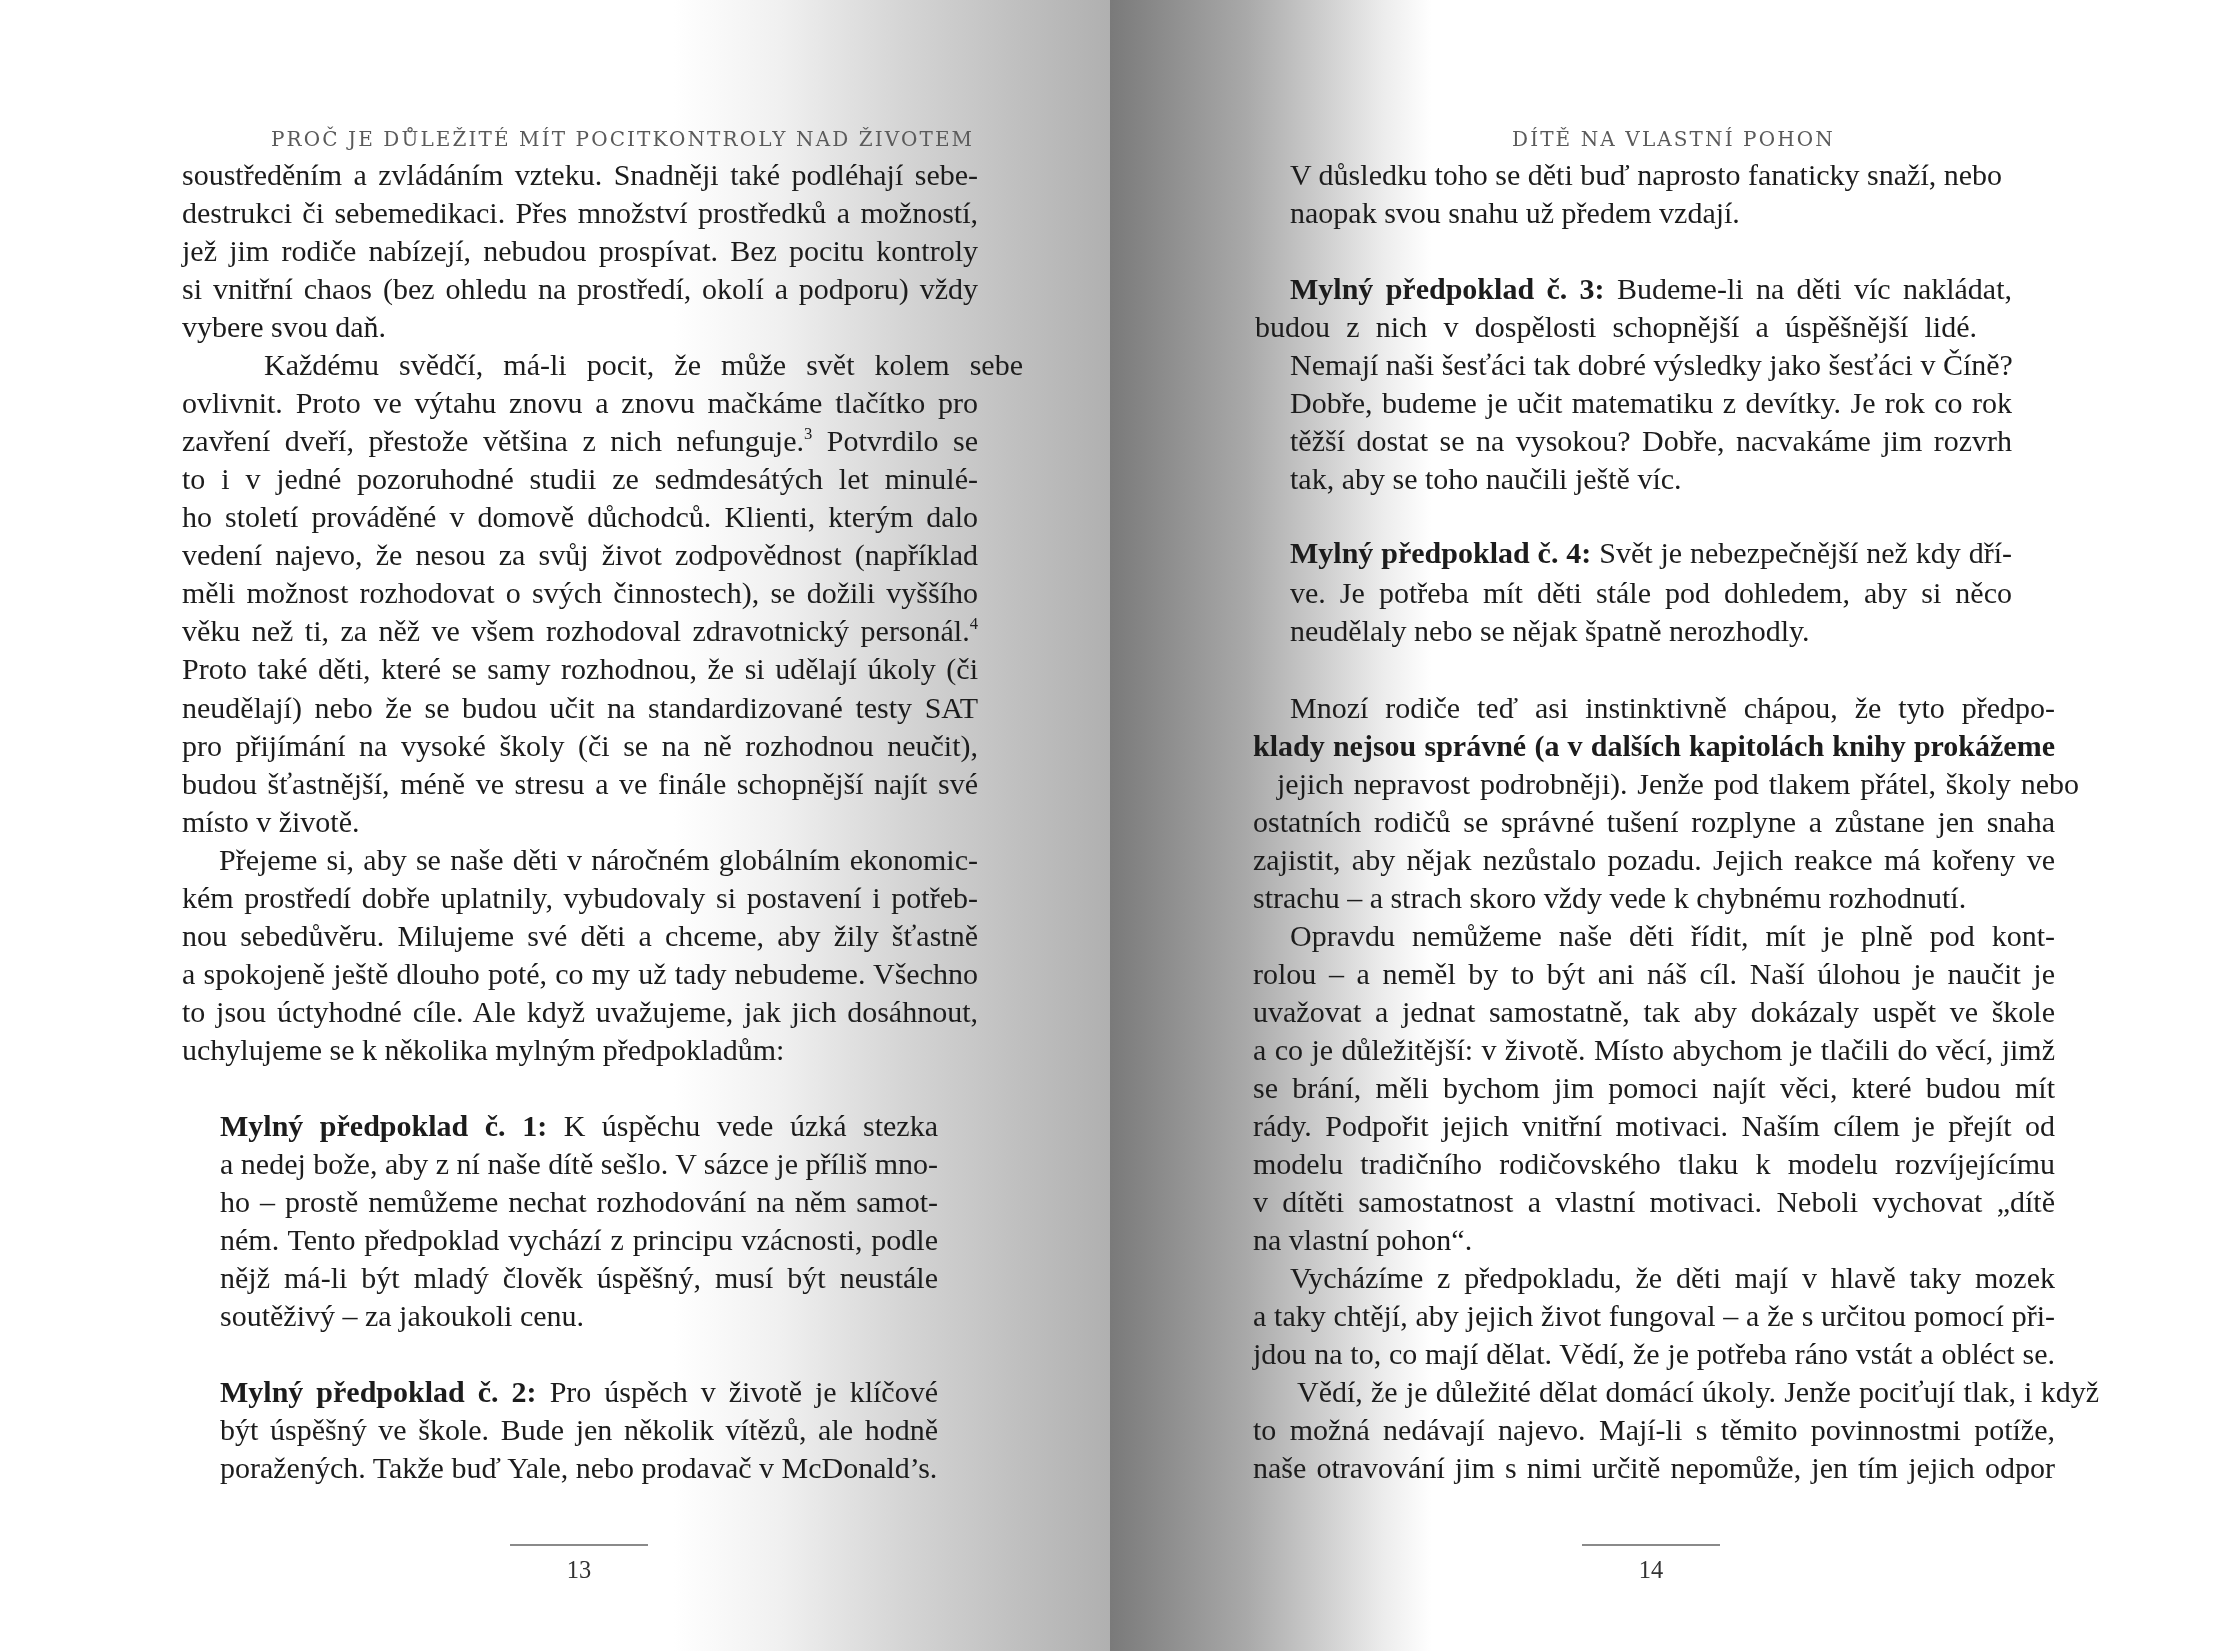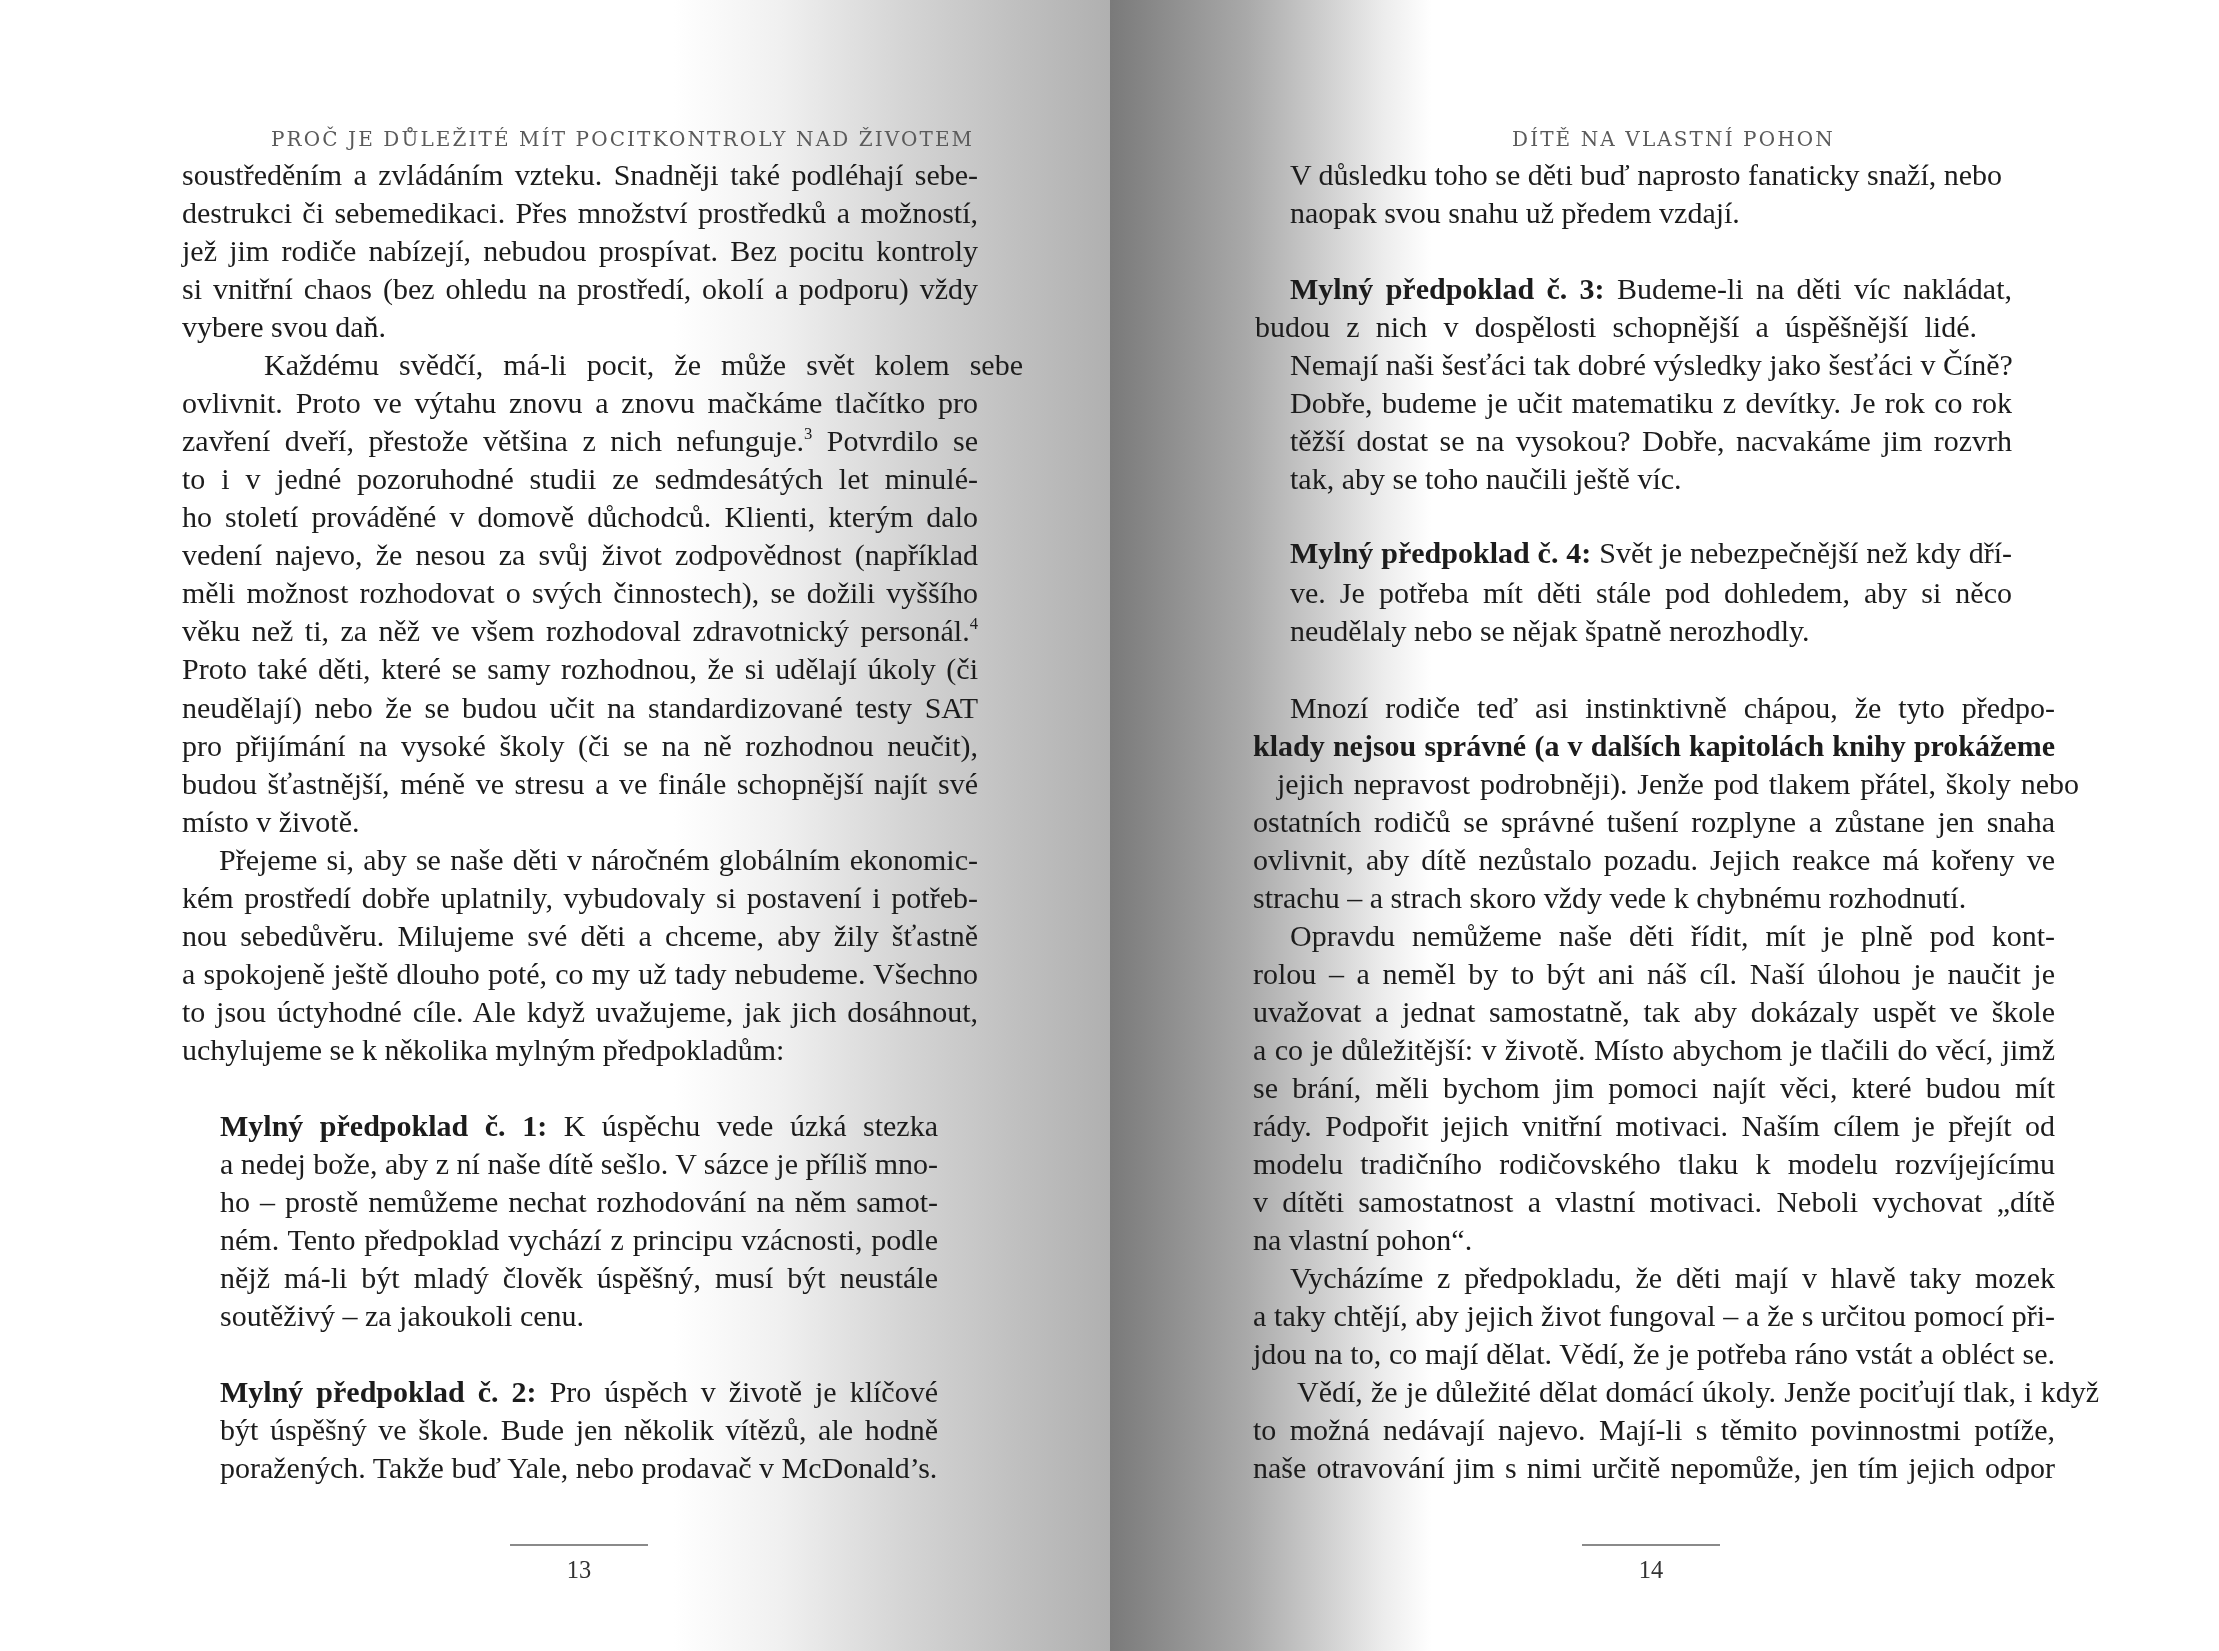--- a/index.html
+++ b/index.html
@@ -104,21 +104,21 @@
     <div class="line just" style="top: 384px; left: 1290px; width: 722px;">Dobře, budeme je učit matematiku z devítky. Je rok co rok</div>
     <div class="line just" style="top: 422px; left: 1290px; width: 722px;">těžší dostat se na vysokou? Dobře, nacvakáme jim rozvrh</div>
     <div class="line" style="top: 460px; left: 1290px; width: 722px;">tak, aby se toho naučili ještě víc.</div>
     <div class="line just" style="top: 504px; left: 1290px; width: 722px; margin-top: 30px;"><b>Mylný předpoklad č. 4:</b> Svět je nebezpečnější než kdy dří-</div>
     <div class="line just" style="top: 574px; left: 1290px; width: 722px;">ve. Je potřeba mít děti stále pod dohledem, aby si něco</div>
     <div class="line" style="top: 612px; left: 1290px; width: 722px;">neudělaly nebo se nějak špatně nerozhodly.</div>
     <div class="line just" style="top: 689px; left: 1290px; width: 765px;">Mnozí rodiče teď asi instinktivně chápou, že tyto předpo-</div>
     <div class="line just" style="top: 727px; left: 1253px; width: 802px; font-weight: bold;">klady nejsou správné (a v dalších kapitolách knihy prokážeme</div>
     <div class="line just" style="top: 765px; left: 1253px; width: 802px; margin-left: 24px;">jejich nepravost podrobněji). Jenže pod tlakem přátel, školy nebo</div>
     <div class="line just" style="top: 803px; left: 1253px; width: 802px;">ostatních rodičů se správné tušení rozplyne a zůstane jen snaha</div>
-    <div class="line just" style="top: 841px; left: 1253px; width: 802px;">ovlivnit, aby dítě nezůstalo pozadu. Jejich reakce má kořeny ve</div>
+    <div class="line just" style="top: 841px; left: 1253px; width: 802px;">zajistit, aby nějak nezůstalo pozadu. Jejich reakce má kořeny ve</div>
     <div class="line" style="top: 879px; left: 1253px; width: 802px;">strachu – a strach skoro vždy vede k chybnému rozhodnutí.</div>
     <div class="line just" style="top: 917px; left: 1290px; width: 765px;">Opravdu nemůžeme naše děti řídit, mít je plně pod kont-</div>
     <div class="line just" style="top: 955px; left: 1253px; width: 802px;">rolou – a neměl by to být ani náš cíl. Naší úlohou je naučit je</div>
     <div class="line just" style="top: 993px; left: 1253px; width: 802px;">uvažovat a jednat samostatně, tak aby dokázaly uspět ve škole</div>
     <div class="line just" style="top: 1031px; left: 1253px; width: 802px;">a co je důležitější: v životě. Místo abychom je tlačili do věcí, jimž</div>
     <div class="line just" style="top: 1069px; left: 1253px; width: 802px;">se brání, měli bychom jim pomoci najít věci, které budou mít</div>
     <div class="line just" style="top: 1107px; left: 1253px; width: 802px;">rády. Podpořit jejich vnitřní motivaci. Naším cílem je přejít od</div>
     <div class="line just" style="top: 1145px; left: 1253px; width: 802px;">modelu tradičního rodičovského tlaku k modelu rozvíjejícímu</div>
     <div class="line just" style="top: 1183px; left: 1253px; width: 802px;">v dítěti samostatnost a vlastní motivaci. Neboli vychovat „dítě</div>
     <div class="line" style="top: 1221px; left: 1253px; width: 802px;">na vlastní pohon“.</div>

